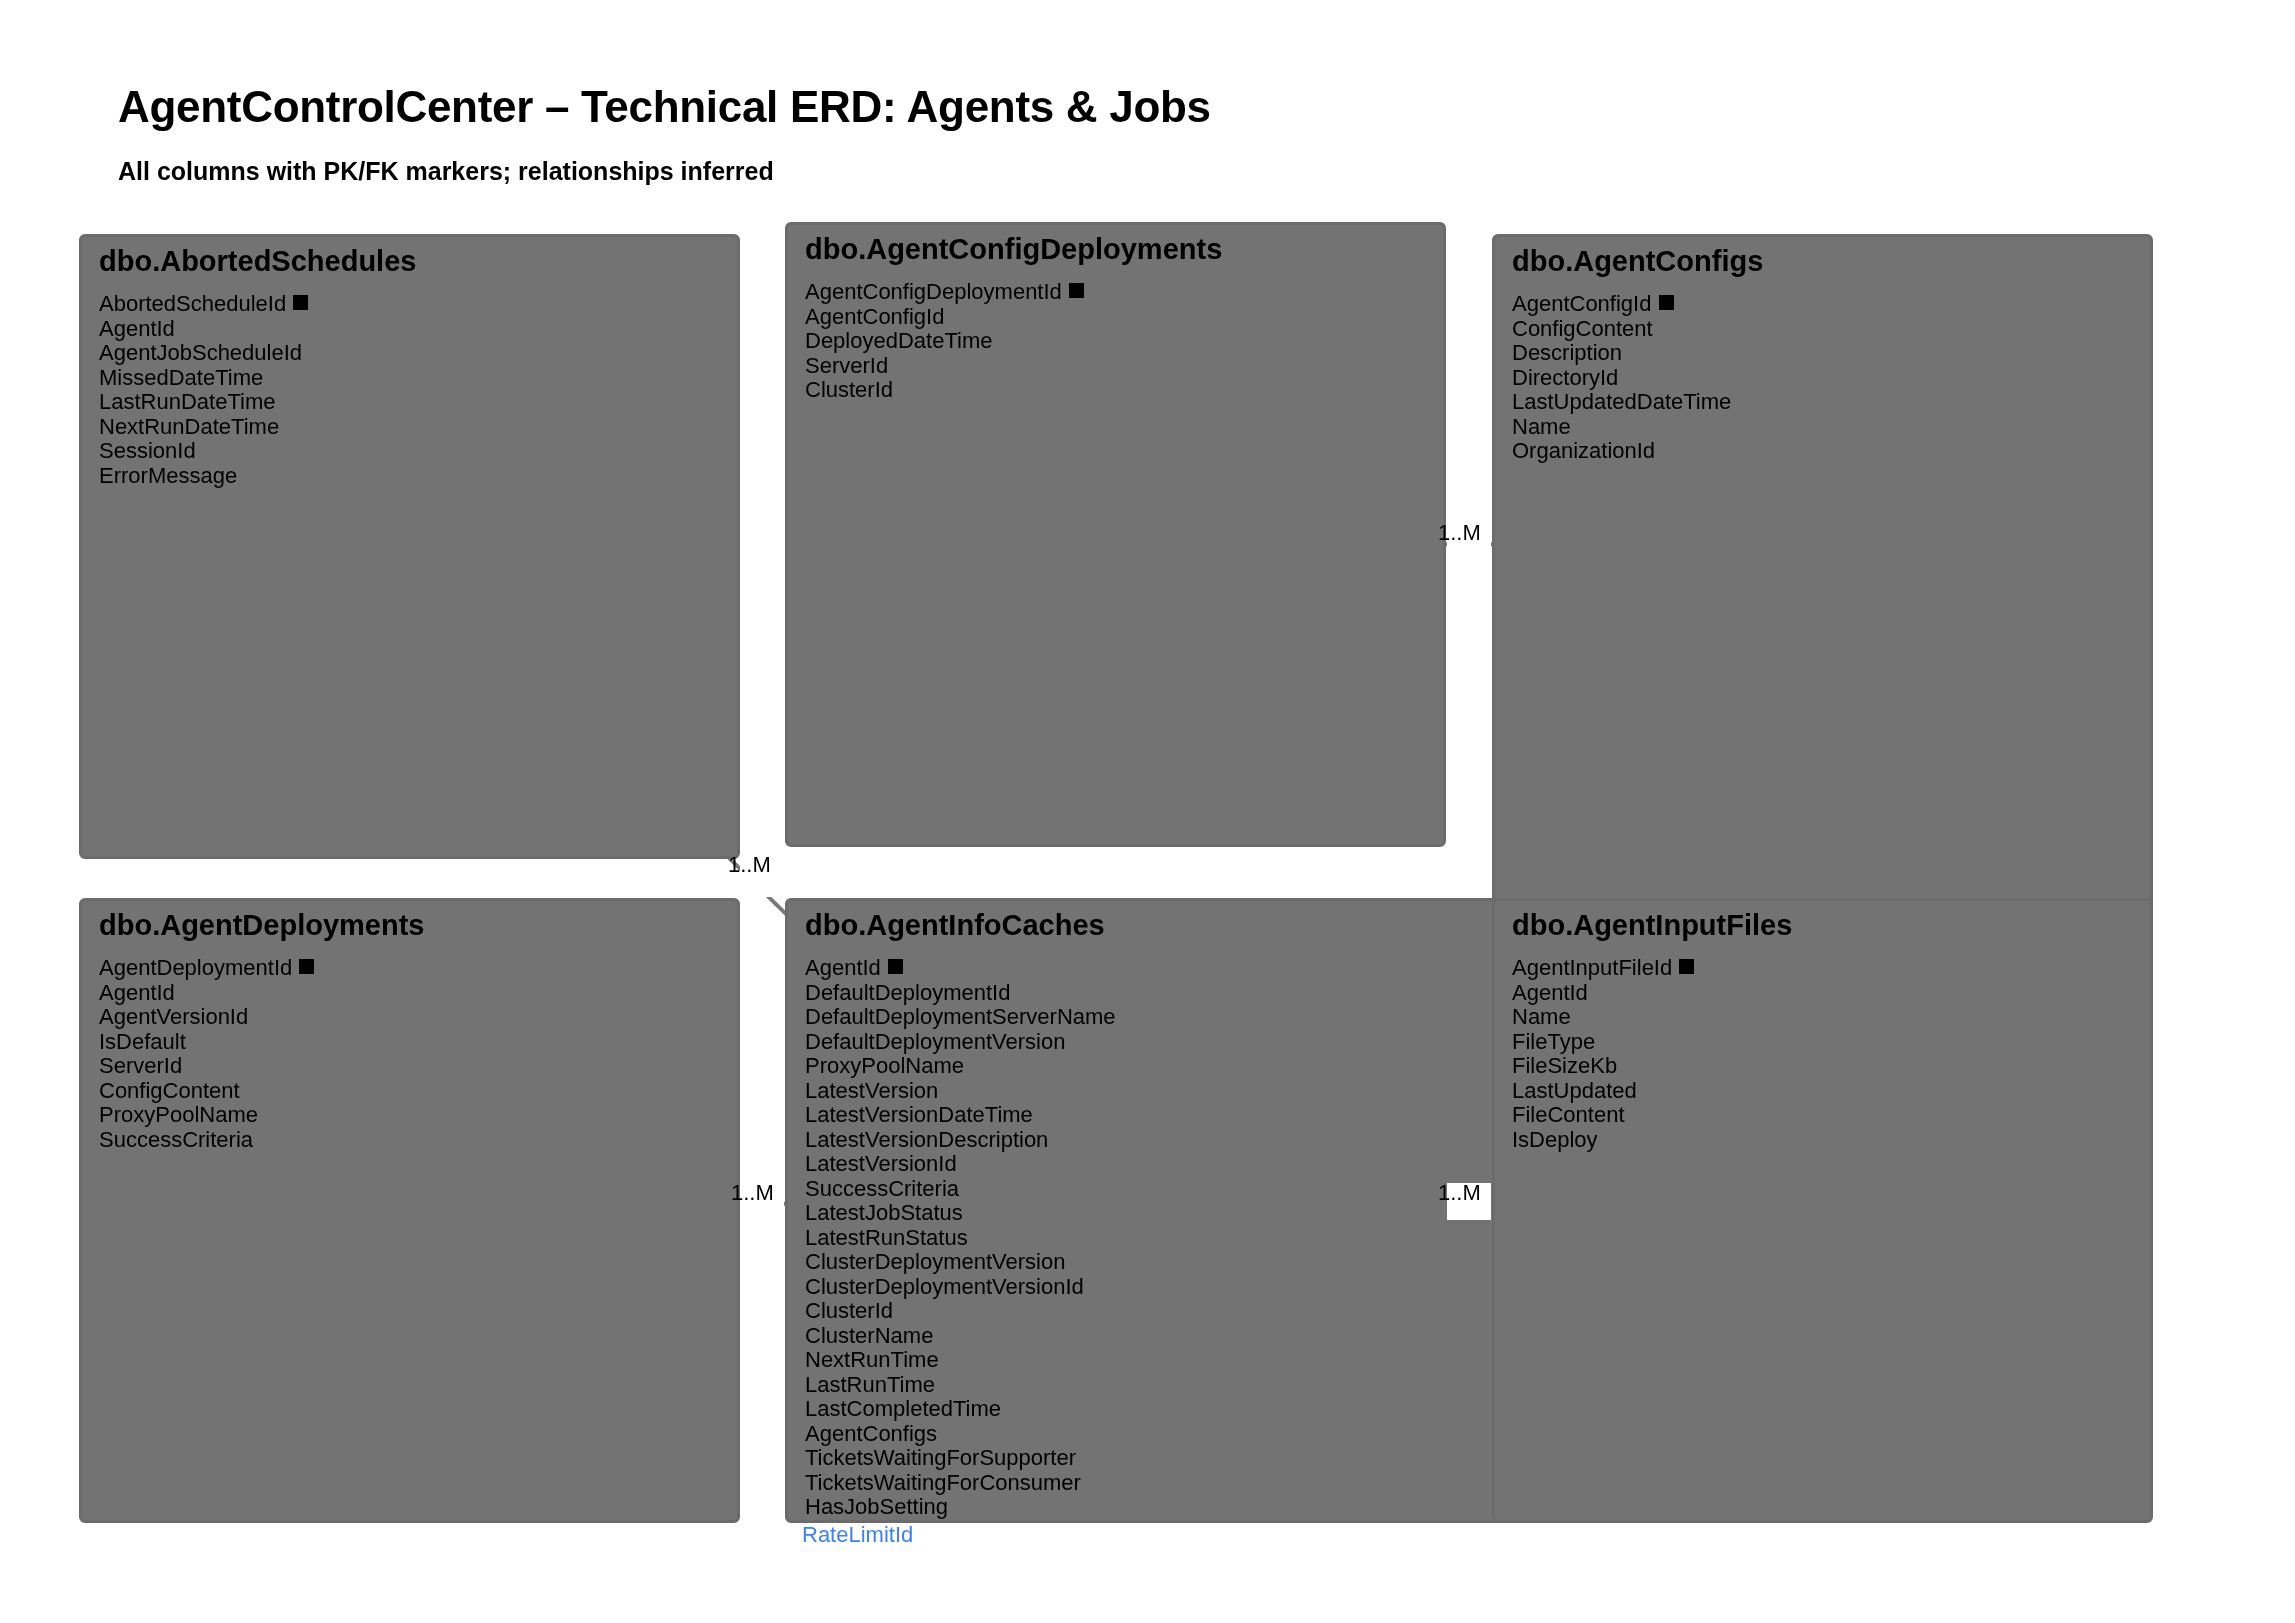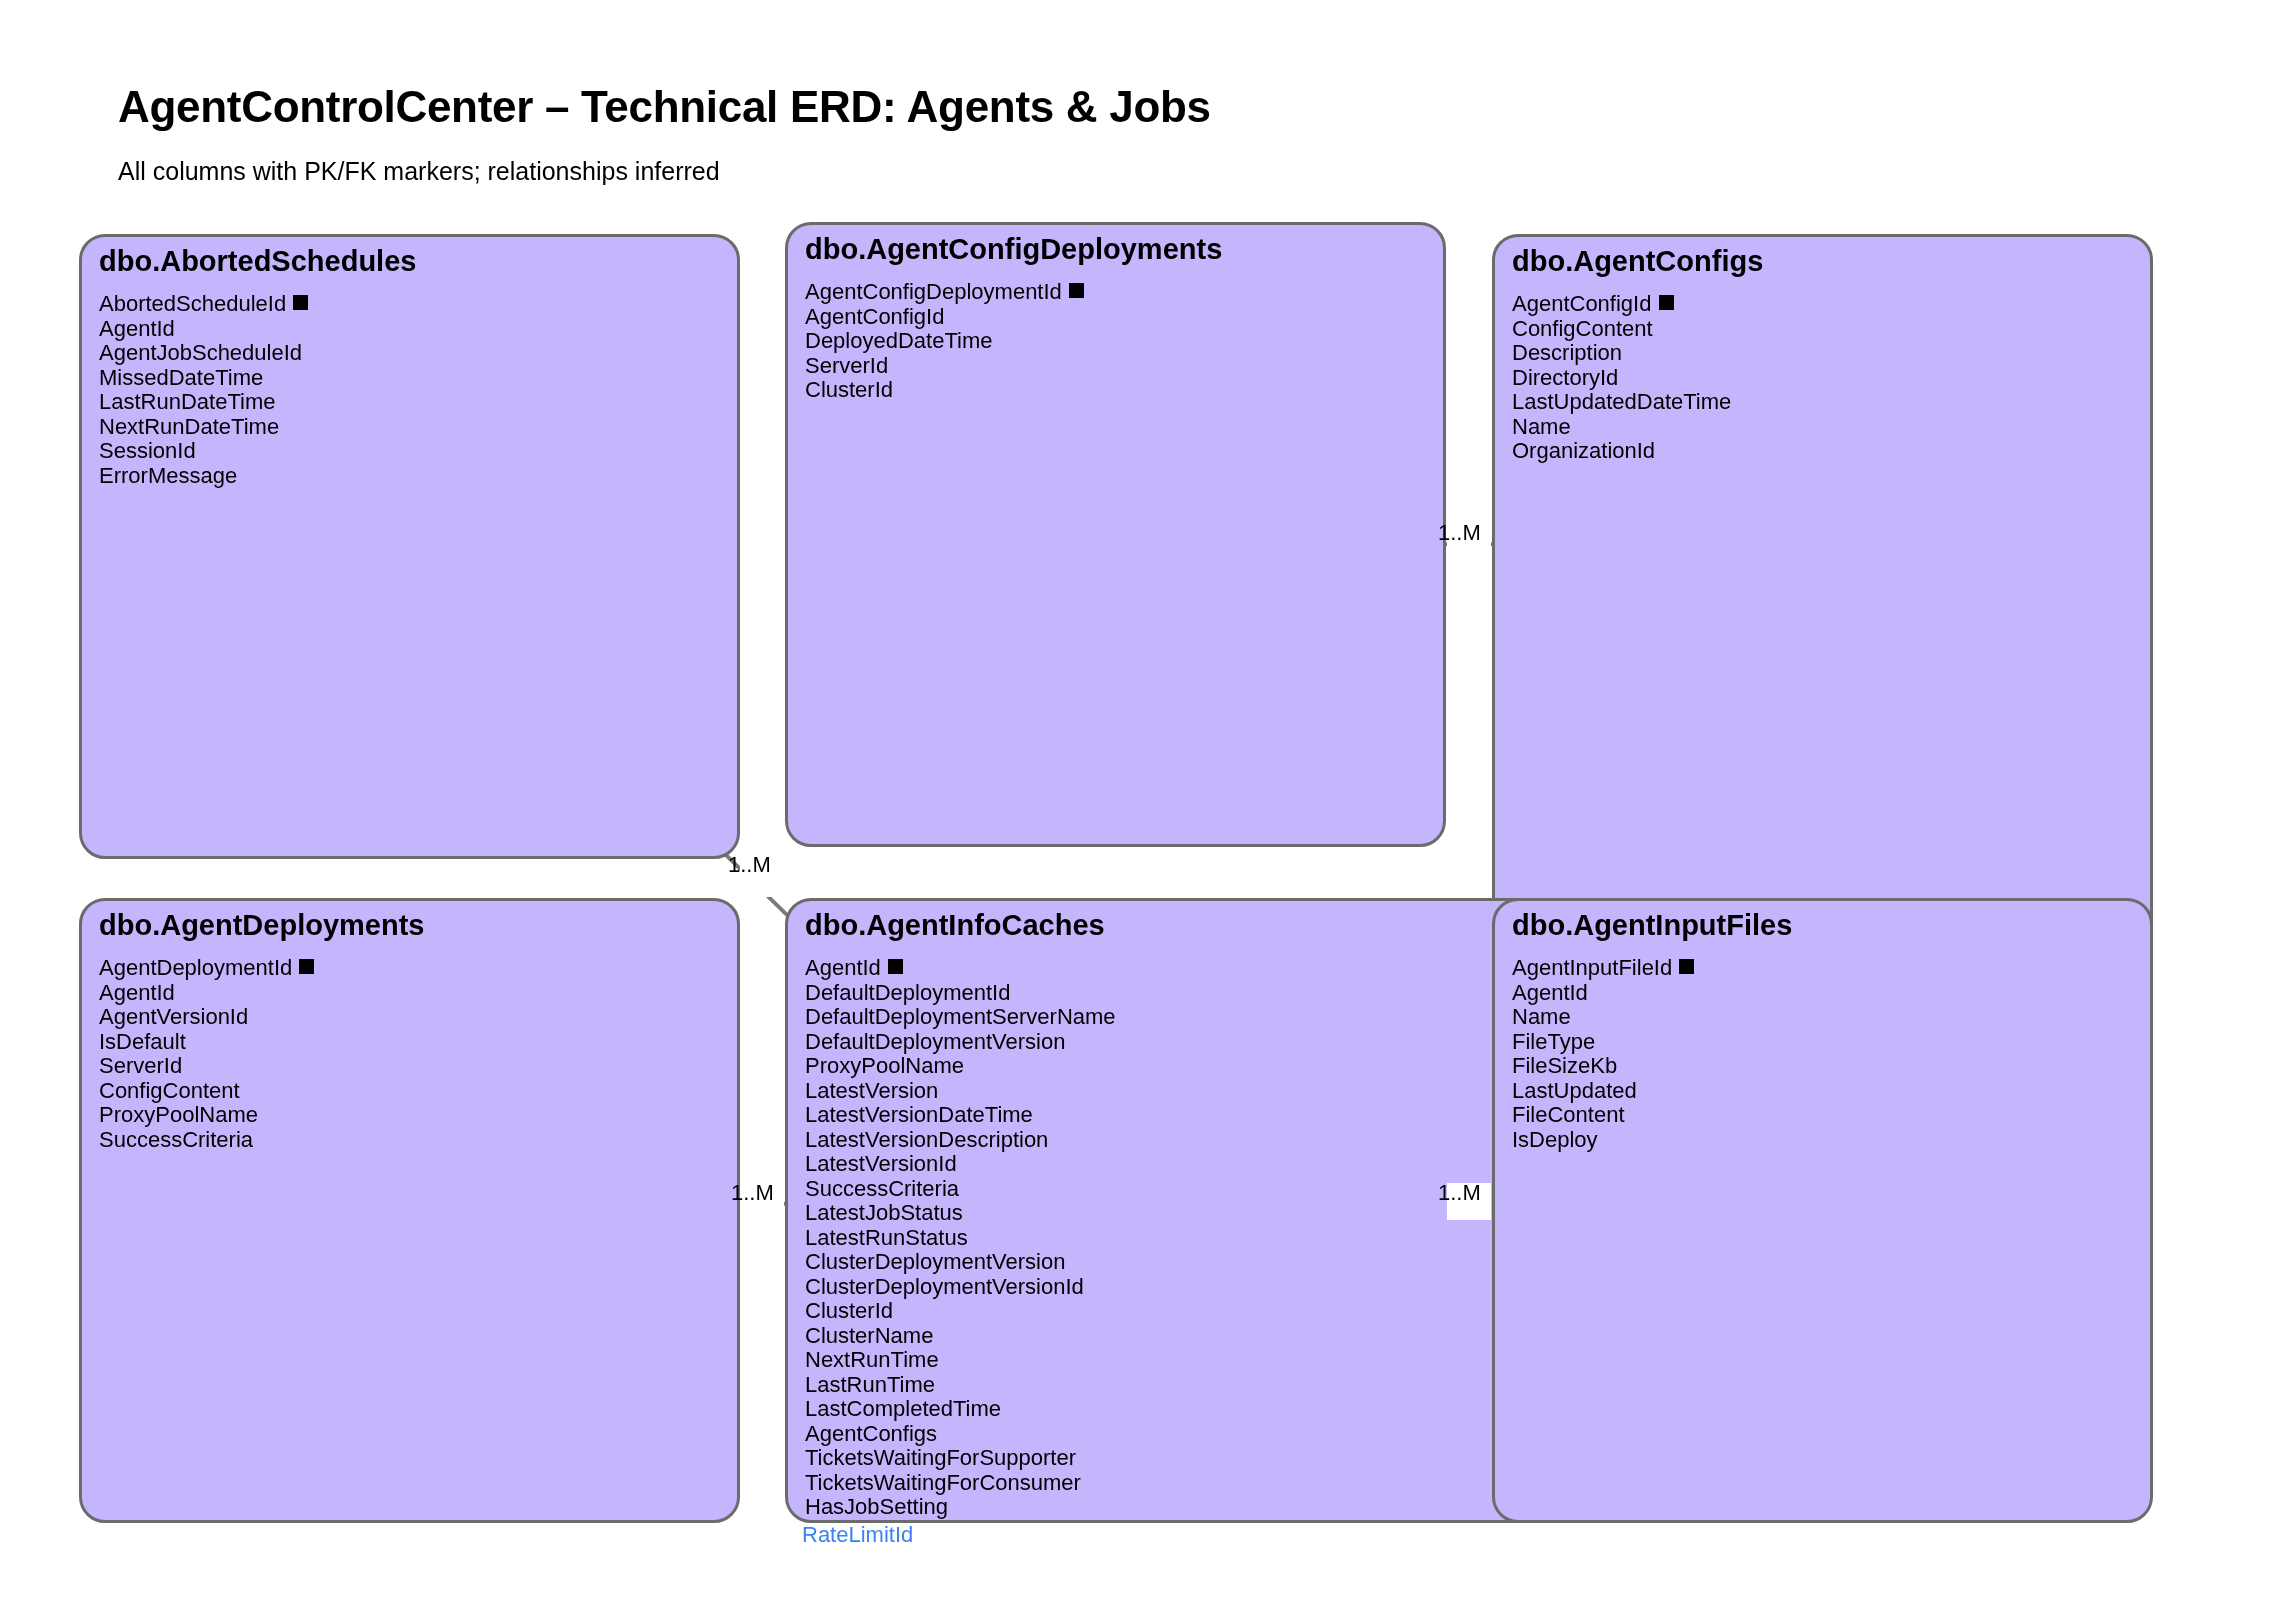--- a/index.html
+++ b/index.html
@@ -30,21 +30,21 @@
     font-weight: bold;
     color: #000000;
     letter-spacing: -0.3px;
     white-space: nowrap;
   }
   .page-subtitle {
     position: absolute;
     left: 118px;
     top: 157px;
     font-size: 25px;
-    font-weight: normal;
+    font-weight: bold;
     color: #000000;
     white-space: nowrap;
   }
 
   
   #edge-layer {
     position: absolute;
     left: 0; top: 0;
     width: 2295px;
     height: 1623px;
@@ -53,23 +53,23 @@
   }
   #edge-layer line {
     stroke: #7a7a7a;
     stroke-width: 6;
     fill: none;
   }
 
   .entity {
     position: absolute;
     box-sizing: border-box;
-    background: #c4b5fd;
+    background: #737373;
     border: 3.9px solid #6b6b6b;
-    border-radius: 26px;
+    border-radius: 6px;
     z-index: 2;
     padding: 0;
   }
 
   .entity-title {
     position: absolute;
     left: 17px;
     top: 9.2px;
     font-size: 29px;
     font-weight: bold;

